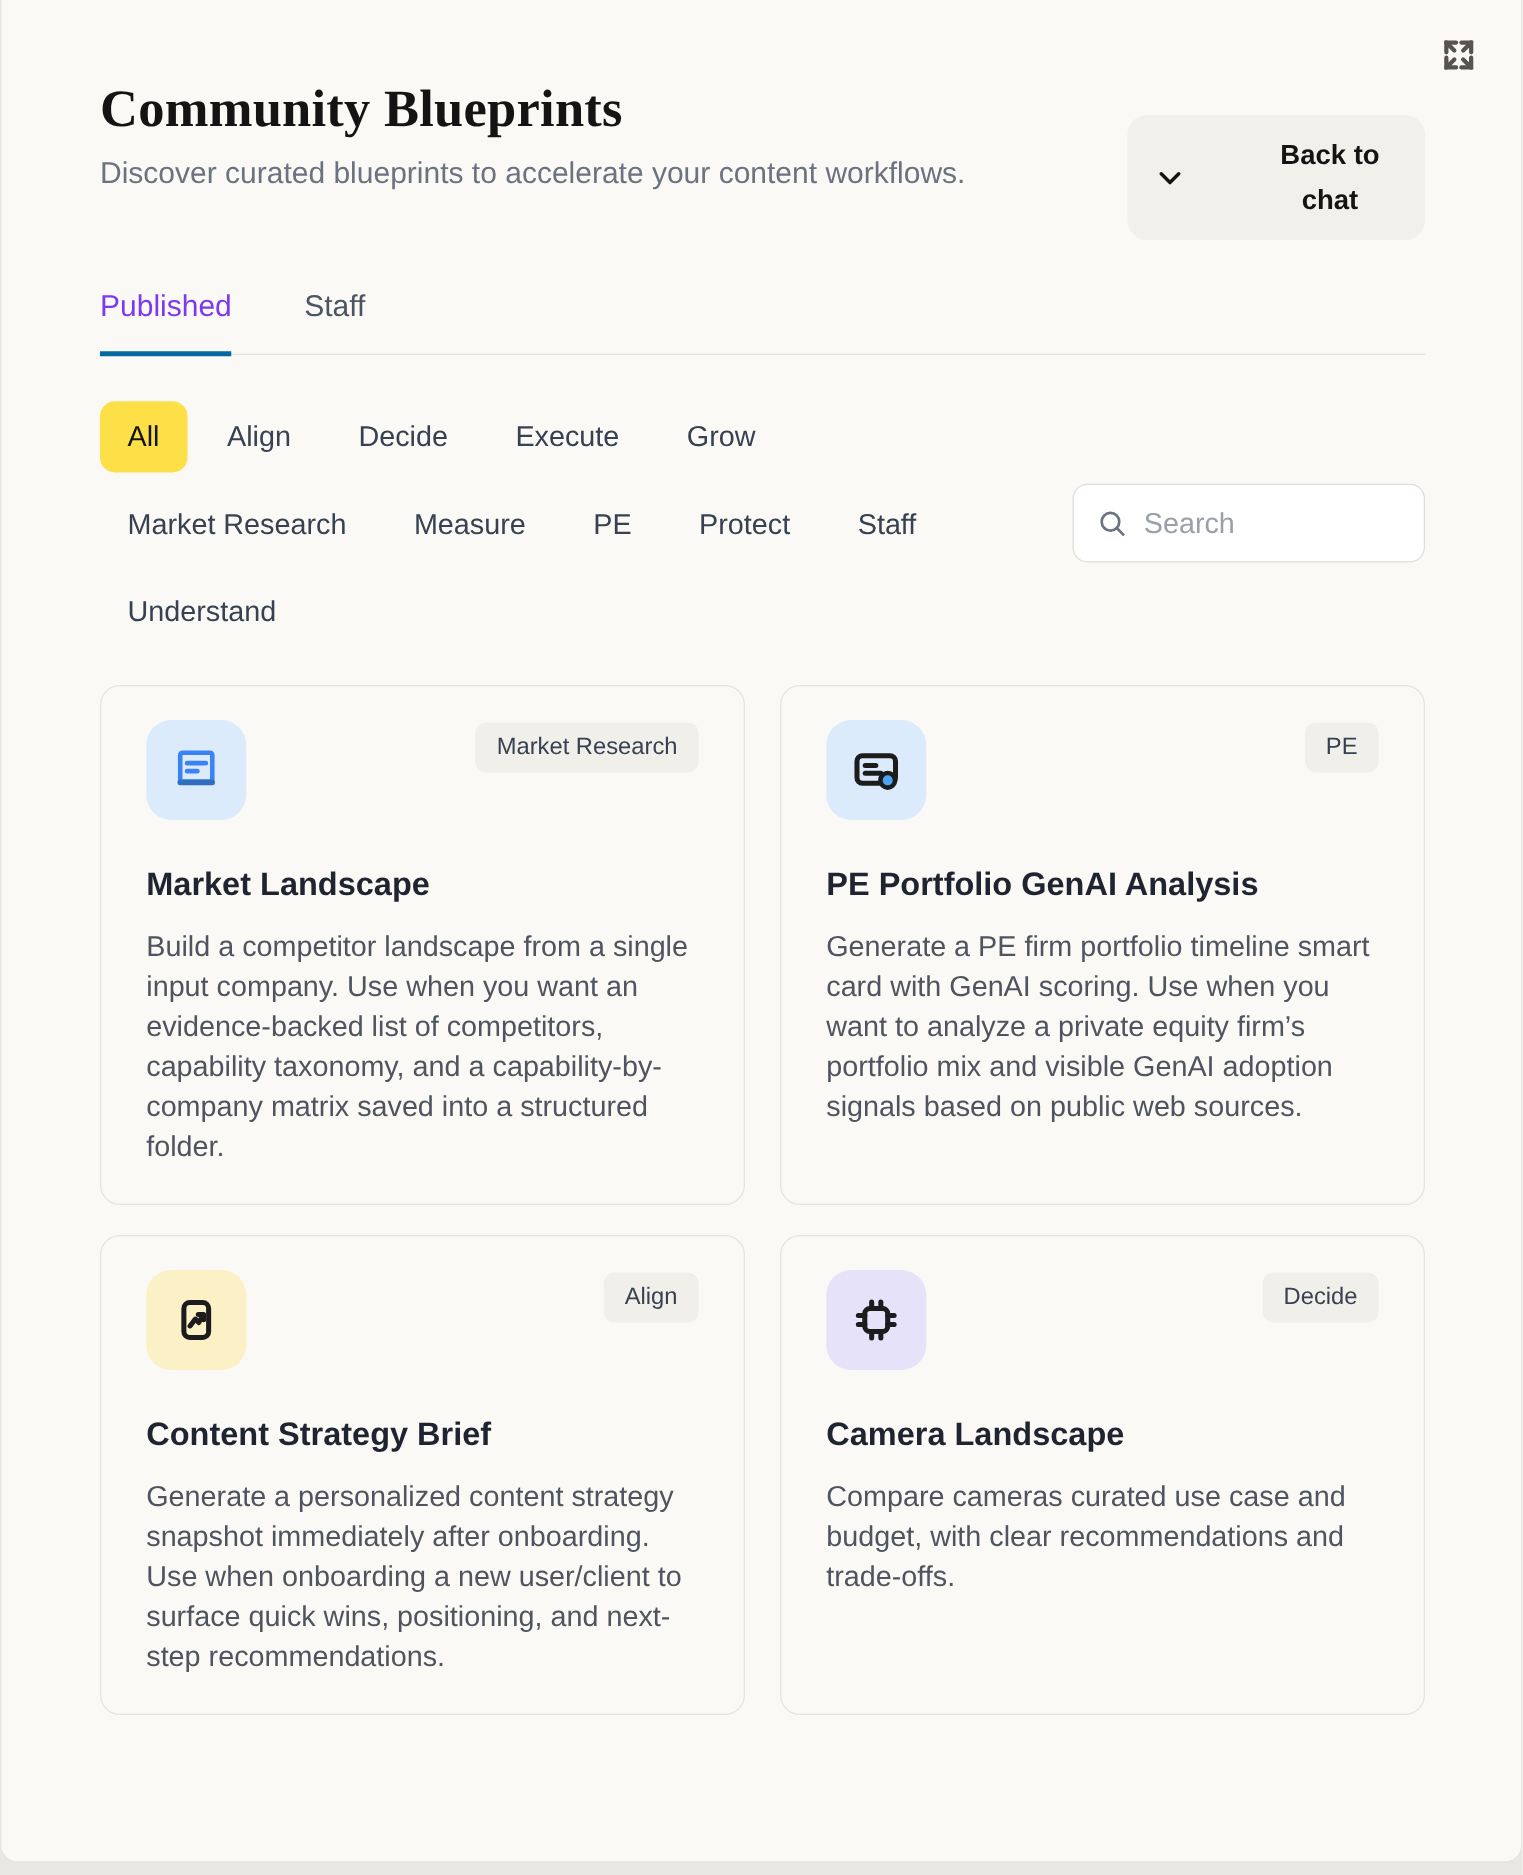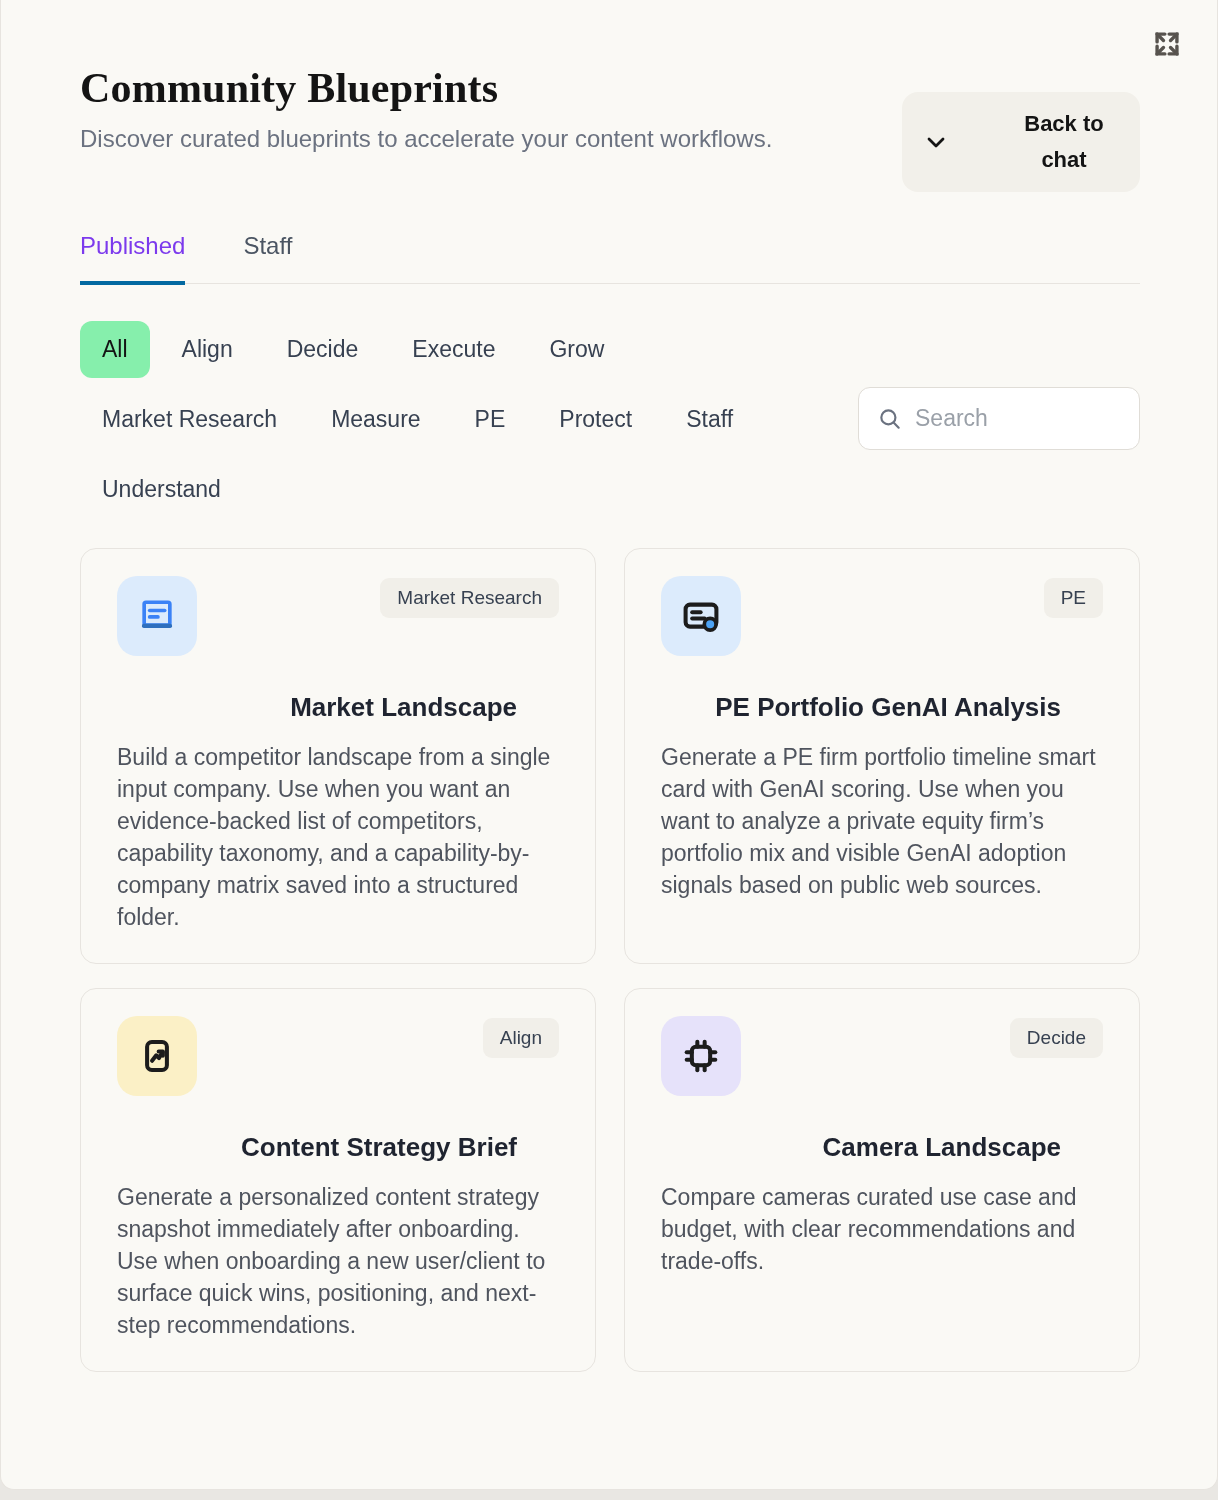--- a/index.html
+++ b/index.html
@@ -99,21 +99,21 @@
   }
   .chip {
     font-size: 23px;
     color: #374151;
     padding: 15px 22px;
     border-radius: 12px;
     cursor: pointer;
     white-space: nowrap;
   }
   .chip.selected {
-    background: #86efac;
+    background: #fde047;
     color: #141414;
   }
   .search-box {
     position: absolute;
     top: 66px; right: 0;
     width: 282px;
     height: 63px;
     background: #ffffff;
     border: 1px solid #e0ddd7;
     border-radius: 12px;
@@ -166,21 +166,20 @@
     margin-top: 2px;
     white-space: nowrap;
   }
   .card-title {
     margin-top: 27px;
     font-size: 26px;
     font-weight: 600;
     color: #1f2430;
     line-height: 48px;
     max-width: 400px;
-    text-align: right;
   }
   .card-desc {
     margin-top: 10px;
     font-size: 23px;
     line-height: 32px;
     color: #4f545e;
   }
   svg { display: block; }
 </style>
 </head>

